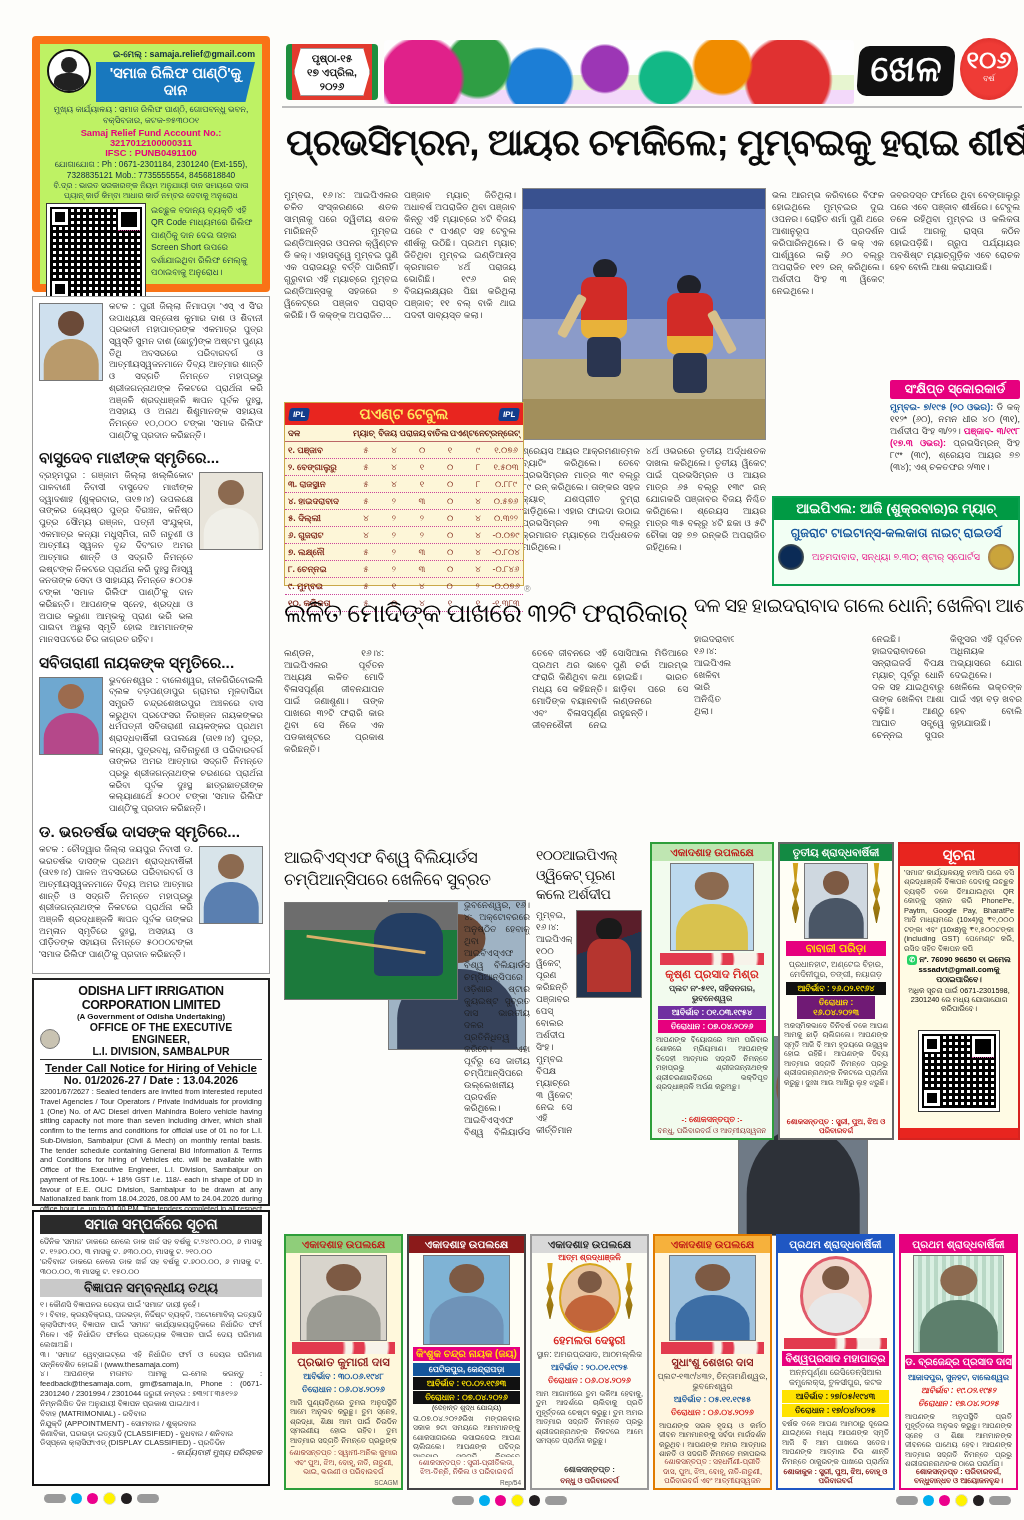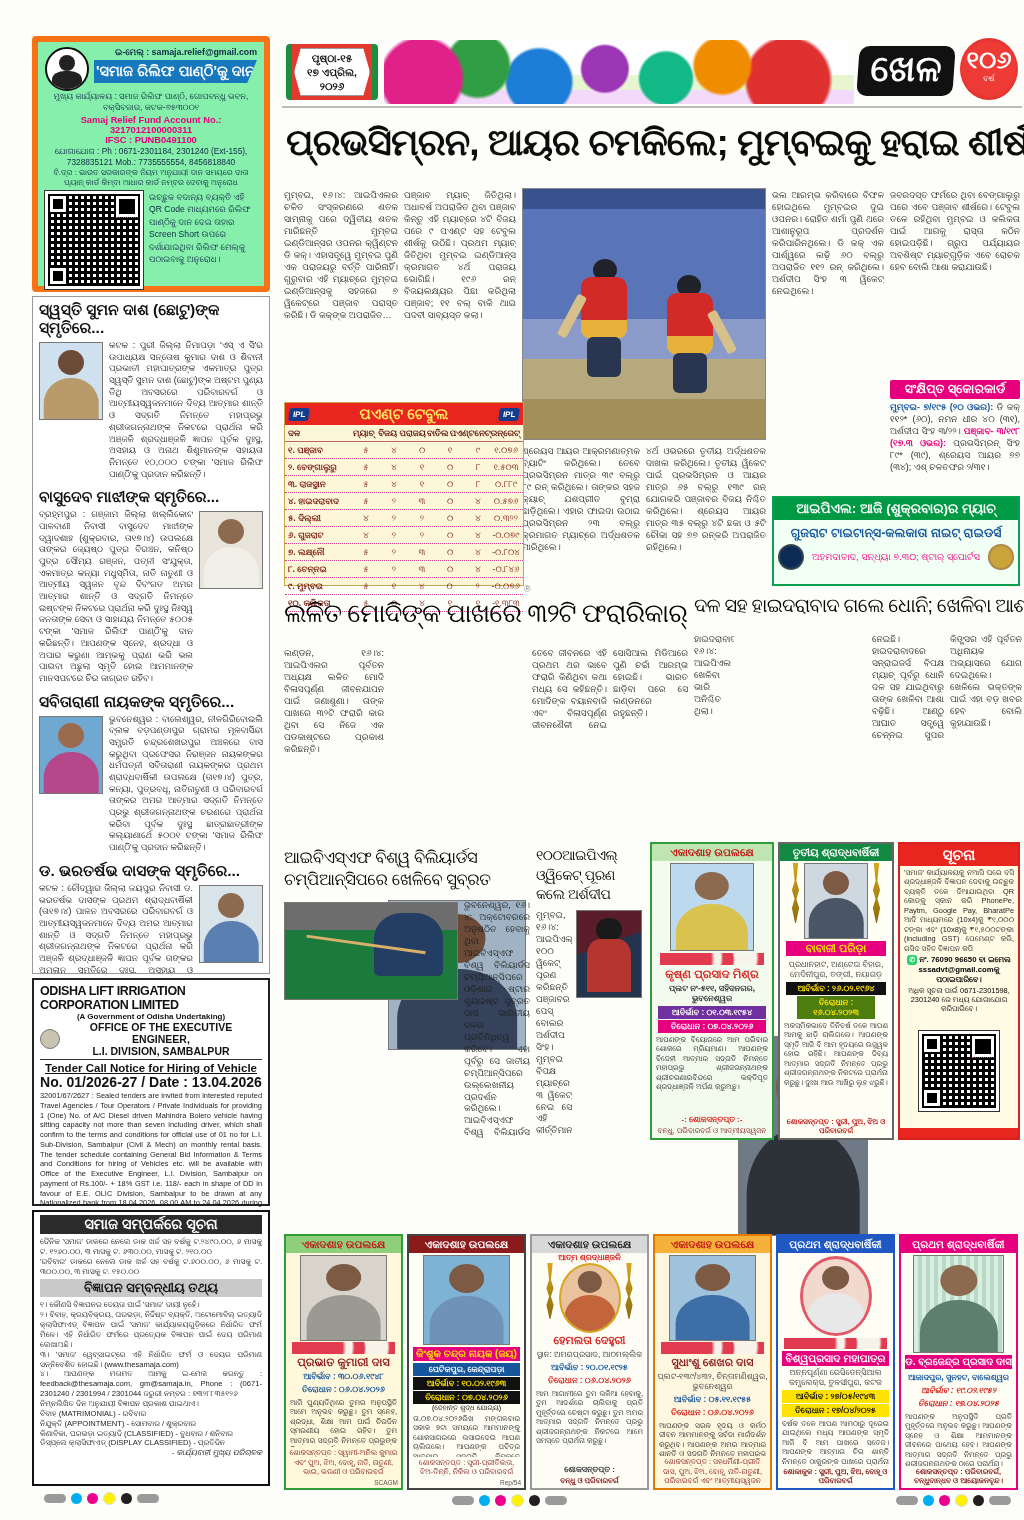--- a/index.html
+++ b/index.html
@@ -22,21 +22,21 @@
     radial-gradient(circle at 47% 45%,#9c36b5 0 9%,transparent 10%),
     radial-gradient(circle at 60% 60%,#12b886 0 9%,transparent 10%),
     radial-gradient(circle at 72% 40%,#f08c00 0 8%,transparent 9%),
     radial-gradient(circle at 86% 62%,#e03131 0 10%,transparent 11%),
     linear-gradient(180deg,#fefefe 0 55%,#e7f5d0 55% 78%,#f3d9fa 78% 100%);
     border-radius:3px;}
   .khela{background:#111;color:#fff;font-weight:bold;font-size:36px;text-align:center;border-radius:10px;transform:skewX(-4deg);line-height:1.25;}
   .anniv{background:radial-gradient(circle,#ef3b36 60%,#c21f1c 100%);border-radius:50%;color:#fff;text-align:center;}
   .headline{font-size:37px;font-weight:bold;color:#0c0c0c;letter-spacing:-1px;white-space:nowrap;}
   
-  .relief{background:#86efac;border:6px solid #f97316;border-radius:4px;padding:5px 7px;font-size:8.6px;color:#0e2a45;}
+  .relief{background:#bef264;border:8px solid #f97316;border-radius:4px;padding:5px 7px;font-size:8.6px;color:#0e2a45;}
   .relief .ttl{background:#1878be;color:#fff;font-weight:bold;font-size:14.5px;text-align:center;padding:3px 2px;clip-path:polygon(0 0,100% 0,94% 100%,0 100%);margin:2px 0;}
   .logo-circ{width:40px;height:40px;border-radius:50%;background:#fff;border:2px solid #111;position:relative;overflow:hidden;flex:none;}
   .logo-circ i{position:absolute;left:50%;transform:translateX(-50%);background:#222;border-radius:50%;}
   .qr{background:
      repeating-linear-gradient(0deg,#000 0 3px,transparent 3px 6px),
      repeating-linear-gradient(90deg,#000 0 3px,#fff 3px 6px);
      border:3px solid #fff;outline:1px solid #333;position:relative;}
   .qr em{position:absolute;width:16px;height:16px;background:#000;box-shadow:inset 0 0 0 3px #fff,inset 0 0 0 6px #000;}
   .qr em.tl{left:2px;top:2px}.qr em.tr{right:2px;top:2px}.qr em.bl{left:2px;bottom:2px}
   
@@ -81,21 +81,21 @@
   .lamp{width:9px;background:linear-gradient(180deg,#d7a61c,#8a6a0c);clip-path:polygon(20% 0,80% 0,60% 30%,90% 45%,60% 60%,90% 75%,55% 100%,45% 100%,10% 75%,40% 60%,10% 45%,40% 30%);}
   
   .obox{background:#fffef5;border:2px solid #555;overflow:hidden;display:flex;flex-direction:column;}
   .obox .hdr{font-weight:bold;font-size:10.5px;text-align:center;padding:2px 0;flex:none;}
   .band{font-size:8.2px;font-weight:bold;text-align:center;padding:1.5px 0;flex:none;}
   .oname{font-size:11.5px;font-weight:bold;text-align:center;padding:1px 0;flex:none;}
   .obody{font-size:7.4px;line-height:1.28;text-align:justify;padding:2px 4px;color:#222;flex:1;overflow:hidden;}
   .sorrow{font-size:7.4px;line-height:1.25;text-align:center;padding:1px 3px 3px;color:#7c1212;flex:none;}
   
   .tender{border:2px solid #222;background:#fff;padding:4px 6px;color:#111;}
-  .tender .org{font-size:12.5px;font-weight:bold;letter-spacing:-.4px;}
+  .tender .org{font-size:12.5px;font-weight:bold;text-align:center;letter-spacing:-.4px;}
   .infobox{border:2px solid #111;background:#fff;padding:3px 6px;color:#111;}
   .greyband{background:#c9c9c9;font-weight:bold;text-align:center;font-size:13px;padding:1px 0;}
   .dotgroup{display:flex;align-items:center;gap:5px;}
   .dotgroup .pill{width:22px;height:9px;border-radius:5px;background:#9a9a9a;}
   .dotgroup .d{width:11px;height:11px;border-radius:50%;}
   .wa{display:inline-block;width:10px;height:10px;background:#25d366;border-radius:3px;color:#fff;font-size:7px;text-align:center;line-height:10px;font-weight:bold;}
   .memitem{padding:4px 6px;border-bottom:0;overflow:hidden;}
   .memitem h3{margin:0 0 3px;font-size:15.5px;color:#111;}
   .memph{width:62px;height:76px;margin:2px 6px 2px 0;}
   .memph.r{float:right;margin:2px 0 2px 6px;}
@@ -363,21 +363,21 @@
       <div class="lamp" style="height:60px;"></div>
       <div class="person" style="width:62px;height:74px;background:#cfd8e0;">
           <i class="h" style="background:#7d5a44;"></i>
           <i class="s" style="background:#4a5666;"></i>
         </div>
       <div class="lamp" style="height:60px;"></div>
     </div>
     <div class="oname" style="background:#e6007e;color:#ffe200;margin:2px 6px;font-size:11px;">ବାବାଜୀ ପରିଡ଼ା</div>
     <div class="band" style="color:#333;font-weight:normal;">ପ୍ରଧାନହାଟ, ଅଣ୍ଟେଇ ବିହାର, ମେଦିନୀପୁର, ତଙ୍ଗୀ, ନୟାଗଡ଼</div>
     <div class="band" style="background:#111;color:#ffe200;margin:1px 6px;">ଆବିର୍ଭାବ : ୨୬.୦୨.୧୯୬୪</div>
-    <div class="band" style="background:#4d7c0f;color:#ffe200;margin:0 17px;">ତିରୋଧାନ : ୧୬.୦୪.୨୦୨୩</div>
+    <div class="band" style="background:#701a75;color:#ffe200;margin:0 17px;">ତିରୋଧାନ : ୧୬.୦୪.୨୦୨୩</div>
     <div class="obody">ଅକସ୍ମିକଭାବେ ତିନିବର୍ଷ ତଳେ ଆପଣ ଆମକୁ ଛାଡ଼ି ଚାଲିଗଲେ। ଆପଣଙ୍କ ସ୍ମୃତି ଆଜି ବି ଆମ ହୃଦୟରେ ଉଜ୍ଜ୍ୱଳ ହୋଇ ରହିଛି। ଆପଣଙ୍କ ଦିବ୍ୟ ଆତ୍ମାର ସଦ୍‌ଗତି ନିମନ୍ତେ ପ୍ରଭୁ ଶ୍ରୀଜଗନ୍ନାଥଙ୍କ ନିକଟରେ ପ୍ରାର୍ଥନା କରୁଛୁ। ଦୁଃଖ ଆଉ ଆଖିରୁ ଲୁହ ଝରୁଛି।</div>
     <div class="sorrow b" style="color:#c01818;">ଶୋକସନ୍ତପ୍ତ : ସ୍ତ୍ରୀ, ପୁଅ, ଝିଅ ଓ ପରିବାରବର୍ଗ</div>
   </div>
 
   <div class="abs obox" style="left:898px;top:842px;width:122px;height:298px;border-color:#d6231f;background:#fffbe4;">
     <div class="hdr" style="background:#e8251f;color:#fff;font-size:15px;">ସୂଚନା</div>
     <div class="obody" style="flex:none;">'ସମାଜ' କାର୍ଯ୍ୟାଳୟକୁ ନଆସି ଘରେ ବସି ଶ୍ରଦ୍ଧାଞ୍ଜଳି ବିଜ୍ଞାପନ ଦେବାକୁ ଇଚ୍ଛୁକ ବ୍ୟକ୍ତି ତଳେ ଦିଆଯାଇଥିବା QR କୋଡ୍‌କୁ ସ୍କାନ କରି PhonePe, Paytm, Google Pay, BharatPe ଆଦି ମାଧ୍ୟମରେ (10x4)କୁ ₹୧,୦୦୦ ଟଙ୍କା ଏବଂ (10x8)କୁ ₹୧,୫୦୦ଟଙ୍କା (including GST) ପେମେଣ୍ଟ କରି, ରସିଦ ସହିତ ବିଜ୍ଞାପନ କପି</div>
     <div class="ctr" style="font-size:7.8px;font-weight:bold;flex:none;"><span class="wa">✆</span> <span>ନଂ. 76090 96650 ବା ଇମେଲ sssadvt@gmail.comକୁ ପଠାଇପାରିବେ।</span></div>
     <div class="ctr" style="font-size:7.4px;padding:1px 4px;flex:none;">ଅଧିକ ସୂଚନା ପାଇଁ 0671-2301598, 2301240 ରେ ମଧ୍ୟ ଯୋଗାଯୋଗ କରିପାରିବେ।</div>
     <div style="flex:1;display:flex;align-items:center;justify-content:center;">
@@ -480,21 +480,20 @@
     <div class="oname" style="background:#e6007e;color:#fff;margin:2px 4px;font-size:10px;">ଡ. ବ୍ରଜେନ୍ଦ୍ର ପ୍ରସାଦ ଦାସ</div>
     <div class="band b" style="color:#15569c;">ଆଜାଦପୁର, ସୁନହଟ, ବାଲେଶ୍ୱର</div>
     <div class="band red" style="font-style:italic;">ଆବିର୍ଭାବ : ୧୯.୦୨.୧୯୫୨</div>
     <div class="band red" style="font-style:italic;">ତିରୋଧାନ : ୧୭.୦୪.୨୦୨୫</div>
     <div class="obody">ଆପଣଙ୍କ ଅନୁପସ୍ଥିତି ପ୍ରତି ମୁହୂର୍ତ୍ତରେ ଅନୁଭବ କରୁଛୁ। ଆପଣଙ୍କ ସ୍ନେହ ଓ ଶିକ୍ଷା ଆମମାନଙ୍କ ଜୀବନରେ ପାଥେୟ ହେବ। ଆପଣଙ୍କ ଆତ୍ମାର ସଦ୍‌ଗତି ନିମନ୍ତେ ପ୍ରଭୁ ଶ୍ରୀଜଗନ୍ନାଥଙ୍କ ଠାରେ ପ୍ରାର୍ଥନା।</div>
     <div class="sorrow b">ଶୋକସନ୍ତପ୍ତ : ପରିବାରବର୍ଗ, ବନ୍ଧୁବାନ୍ଧବ ଓ ଆୟୋଜନବୃନ୍ଦ।</div>
   </div>
 
   <div class="abs" style="left:32px;top:296px;width:238px;height:678px;border:1px solid #999;background:#fff;overflow:hidden;">
     <div class="memitem">
-      <h3>ସ୍ୱସ୍ତି ସୁମନ ଦାଶ (ଛୋଟୁ)ଙ୍କ ସ୍ମୃତିରେ...</h3>
       <div class="person memph l" style="background:#cfe0ee;">
           <i class="h"></i>
           <i class="s" style="background:#b99a6b;"></i>
         </div>
       <div class="j" style="font-size:8.8px;">କଟକ : ପୁରୀ ଜିଲ୍ଲା ନିମାପଡ଼ା 'ଏସ୍ ଏ ସି'ର ଉପାଧ୍ୟକ୍ଷ ସନ୍ତୋଷ କୁମାର ଦାଶ ଓ ଶିବାନୀ ପ୍ରଭାତୀ ମହାପାତ୍ରଙ୍କ ଏକମାତ୍ର ପୁତ୍ର ସ୍ୱସ୍ତି ସୁମନ ଦାଶ (ଛୋଟୁ)ଙ୍କ ଅଷ୍ଟମ ପୁଣ୍ୟ ତିଥି ଅବସରରେ ପରିବାରବର୍ଗ ଓ ଆତ୍ମୀୟସ୍ୱଜନମାନେ ଦିବ୍ୟ ଆତ୍ମାର ଶାନ୍ତି ଓ ସଦ୍‌ଗତି ନିମନ୍ତେ ମହାପ୍ରଭୁ ଶ୍ରୀଜଗନ୍ନାଥଙ୍କ ନିକଟରେ ପ୍ରାର୍ଥନା କରି ଅଞ୍ଜଳି ଶ୍ରଦ୍ଧାଞ୍ଜଳି ଜ୍ଞାପନ ପୂର୍ବକ ଦୁଃସ୍ଥ, ଅସହାୟ ଓ ଅନାଥ ଶିଶୁମାନଙ୍କ ସହାୟତା ନିମନ୍ତେ ୧୦,୦୦୦ ଟଙ୍କା 'ସମାଜ ରିଲିଫ ପାଣ୍ଠି'କୁ ପ୍ରଦାନ କରିଛନ୍ତି।</div>
     </div>
     <div class="memitem">
       <h3>ବାସୁଦେବ ମାଝୀଙ୍କ ସ୍ମୃତିରେ...</h3>
       <div class="person memph r" style="background:#e8e4da;">
           <i class="h" style="background:#8c6a50;"></i>
@@ -525,21 +524,21 @@
     <div class="org">ODISHA LIFT IRRIGATION CORPORATION LIMITED</div>
     <div class="ctr b" style="font-size:8px;">(A Government of Odisha Undertaking)</div>
     <div style="display:flex;align-items:center;gap:0;justify-content:center;">
       <div style="width:18px;height:18px;border-radius:50%;background:#c9c3b2;border:1px solid #777;flex:none;"></div>
       <div>
         <div class="ctr b" style="font-size:10.5px;">OFFICE OF THE EXECUTIVE ENGINEER,</div>
         <div class="ctr b" style="font-size:10.5px;">L.I. DIVISION, SAMBALPUR</div>
       </div>
     </div>
     <div class="ctr b" style="font-size:11.5px;text-decoration:underline;border-top:1px solid #333;margin-top:2px;padding-top:2px;">Tender Call Notice for Hiring of Vehicle</div>
-    <div class="ctr b" style="font-size:14px;">No. 01/2026-27 / Date : 13.04.2026</div>
+    <div class="ctr b" style="font-size:11px;">No. 01/2026-27 / Date : 13.04.2026</div>
     <div class="j" style="font-size:7.4px;line-height:1.32;margin-top:1px;">32001/67/2627 : Sealed tenders are invited from interested reputed Travel Agencies / Tour Operators / Private Individuals for providing 1 (One) No. of A/C Diesel driven Mahindra Bolero vehicle having sitting capacity not more than seven including driver, which shall confirm to the terms and conditions for official use of 01 no for L.I. Sub-Division, Sambalpur (Civil &amp; Mech) on monthly rental basis. The tender schedule containing General Bid Information &amp; Terms and Conditions for hiring of Vehicles etc. will be available with Office of the Executive Engineer, L.I. Division, Sambalpur on payment of Rs.100/- + 18% GST i.e. 118/- each in shape of DD in favour of E.E. OLIC Division, Sambalpur to be drawn at any Nationalized bank from 18.04.2026, 08.00 AM to 24.04.2026 during office hour i.e. up to 01.00 PM. The tenders completed in all respect to be received the Office of Executive Engineer, L.I. Division, Sambalpur on or before 27.04.2026 by 01.00 P.M. and shall be opened on dt.28.04.2026 at 10.00 A.M.</div>
     <div style="display:flex;justify-content:space-between;align-items:flex-end;margin-top:2px;">
       <div style="font-size:6.8px;color:#444;">OIPR-32001/32308.1.26-27/0001</div>
       <div style="text-align:right;">
         <div class="b" style="font-size:8.6px;">Sd/- Executive Engineer</div>
         <div class="b" style="font-size:8.6px;">L.I. Division, Sambalpur</div>
       </div>
     </div>
   </div>
 

